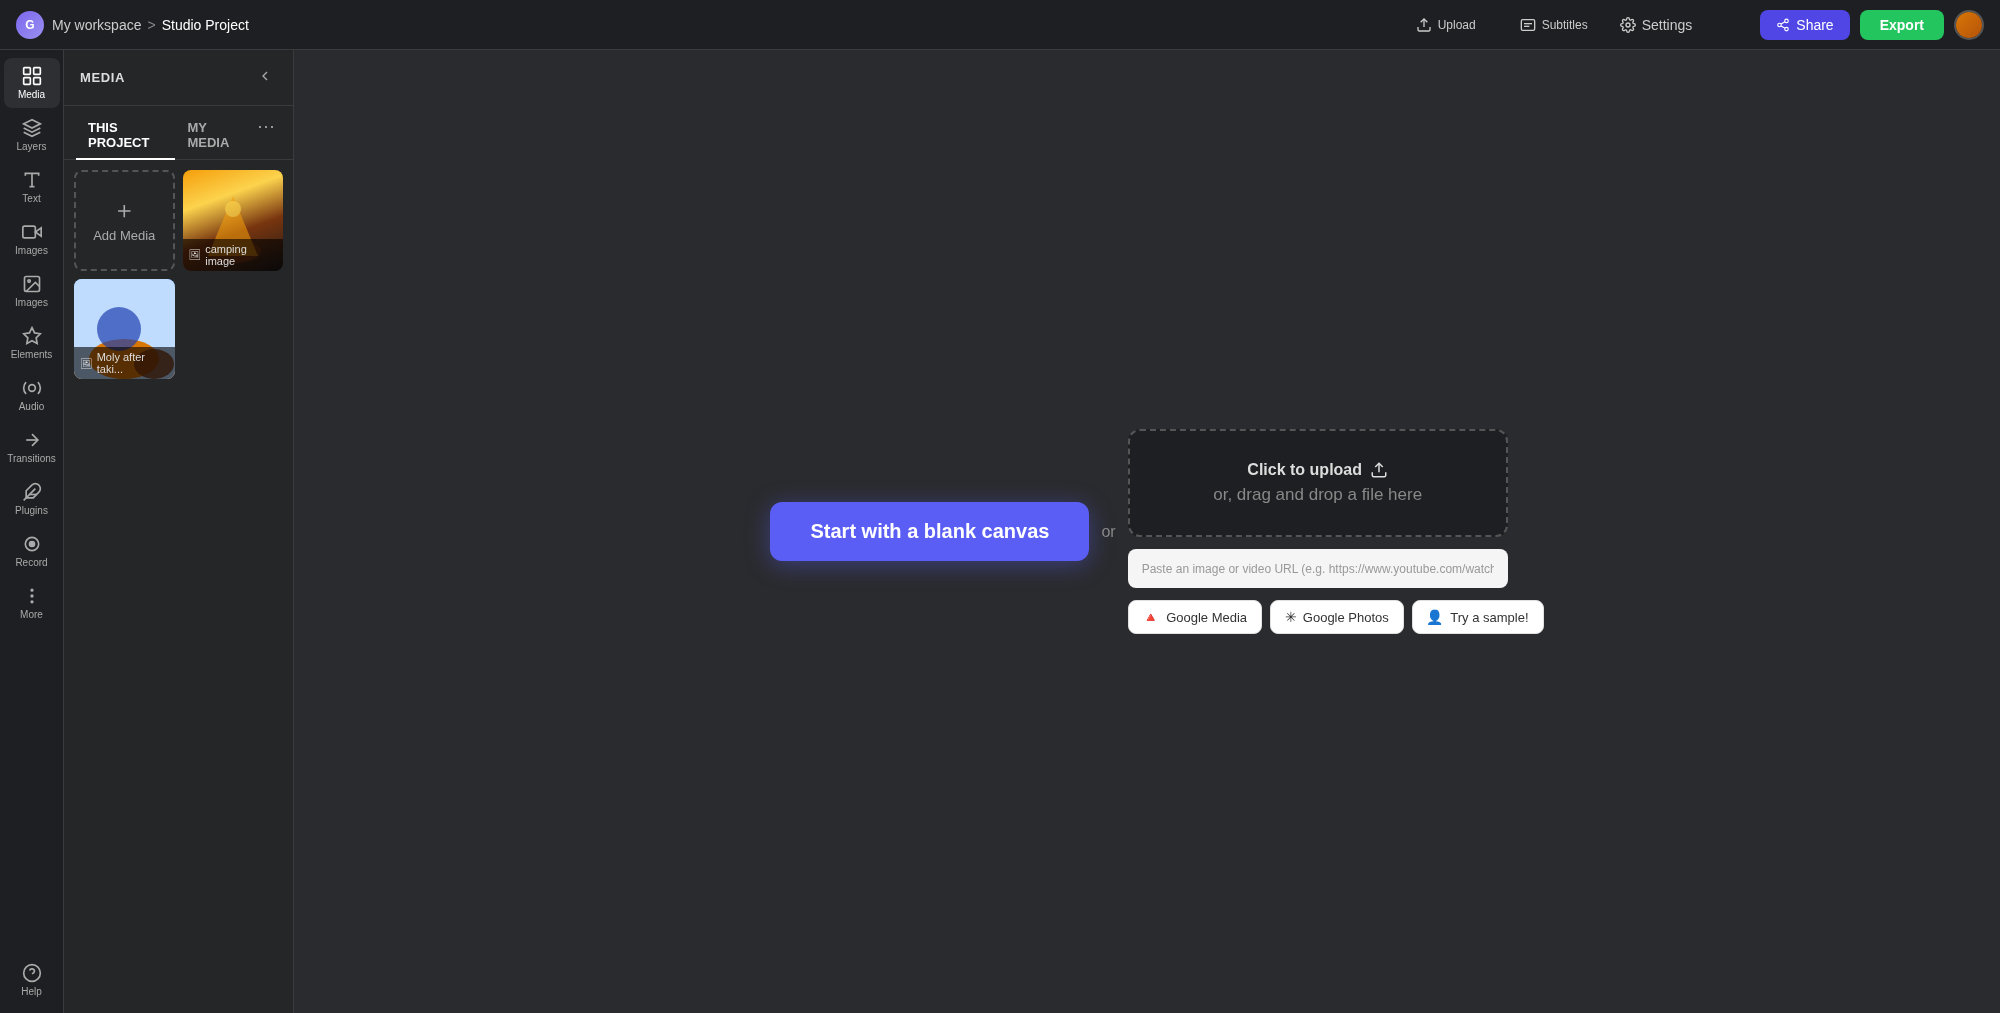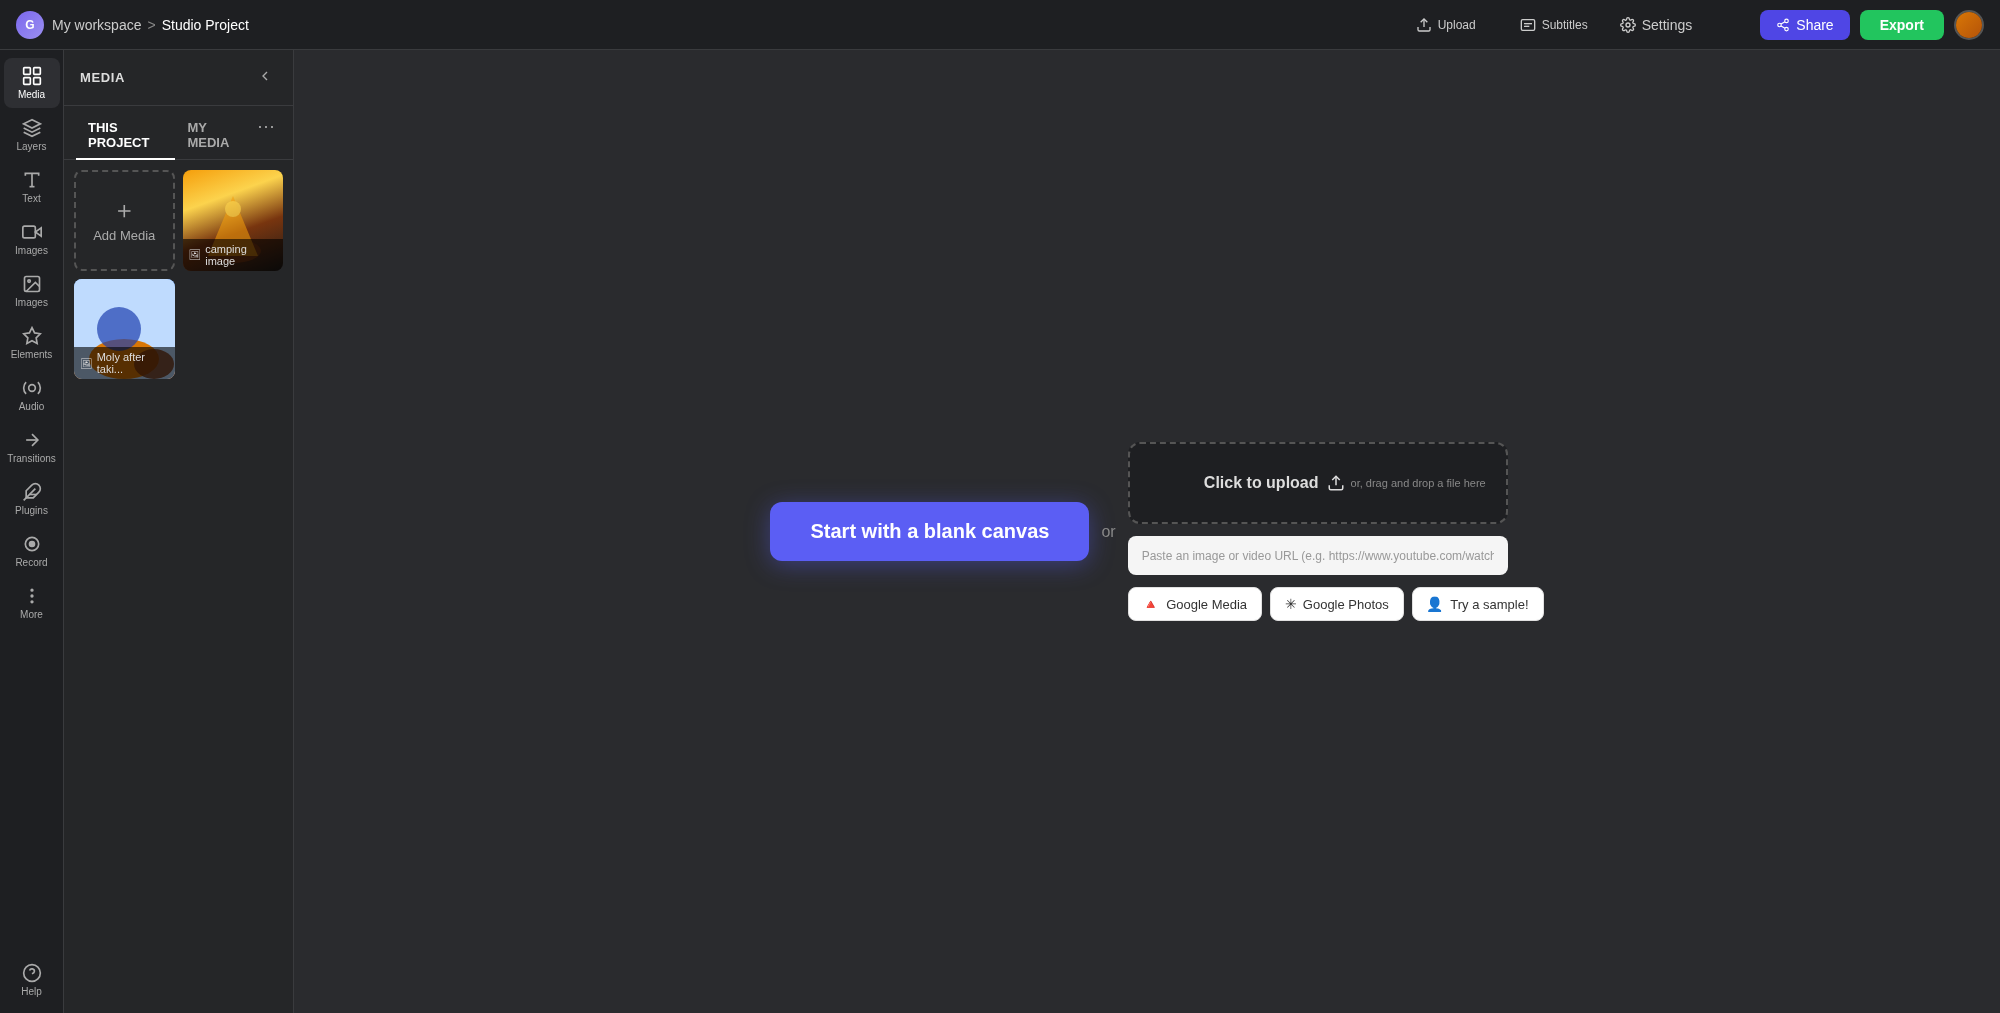--- a/index.html
+++ b/index.html
@@ -50,23 +50,23 @@
     .media-thumb-camping { background: linear-gradient(160deg, #f59e0b 0%, #fcd34d 30%, #78350f 60%, #1c1917 100%); width: 100%; height: 100%; display: flex; align-items: flex-end; justify-content: center; }
     .media-thumb-moly { background: linear-gradient(160deg, #93c5fd 0%, #3b82f6 30%, #d97706 60%, #f97316 100%); width: 100%; height: 100%; position: relative; }
     .media-label { position: absolute; bottom: 0; left: 0; right: 0; background: rgba(0,0,0,0.6); padding: 4px 6px; font-size: 11px; color: #ddd; display: flex; align-items: center; gap: 4px; }
     .media-label-icon { font-size: 10px; }
 
     
     .canvas-area { flex: 1; display: flex; align-items: center; justify-content: center; background: #2a2b2e; position: relative; }
     .start-btn { background: #5b5ef4; border: none; color: #fff; font-size: 20px; font-weight: 600; padding: 18px 40px; border-radius: 12px; cursor: pointer; box-shadow: 0 4px 24px rgba(91,94,244,0.4); margin-left: 20px; }
     .or-label { font-size: 16px; color: #888; margin: 0 12px; }
     .upload-zone-wrapper { display: flex; flex-direction: column; gap: 12px; }
-    .upload-zone { border: 2px dashed #555; border-radius: 12px; width: 380px; display: flex; flex-direction: row; align-items: center; justify-content: flex-end; padding: 30px 20px; gap: 6px; cursor: pointer; background: #1e1f22; }
+    .upload-zone { border: 2px dashed #555; border-radius: 12px; width: 380px; display: flex; flex-direction: column; align-items: center; justify-content: space-between; padding: 30px 20px; gap: 6px; cursor: pointer; background: #1e1f22; }
     .upload-zone-title { font-size: 16px; font-weight: 600; color: #ddd; display: flex; align-items: center; gap: 8px; }
-    .upload-zone-sub { font-size: 11px; color: #888; }
+    .upload-zone-sub { font-size: 17px; color: #888; }
     .url-input { width: 380px; background: #f5f5f5; border: none; border-radius: 8px; padding: 12px 14px; font-size: 13px; color: #333; outline: none; }
     .url-input::placeholder { color: #999; font-size: 12px; }
     .source-btns { display: flex; gap: 8px; }
     .source-btn { display: flex; align-items: center; gap: 6px; background: #fff; border: 1px solid #e0e0e0; border-radius: 8px; padding: 8px 14px; font-size: 13px; color: #333; cursor: pointer; font-weight: 500; }
 
     .canvas-center { display: flex; align-items: center; justify-content: center; gap: 0; }
   </style>
 </head>
 <body>
 

